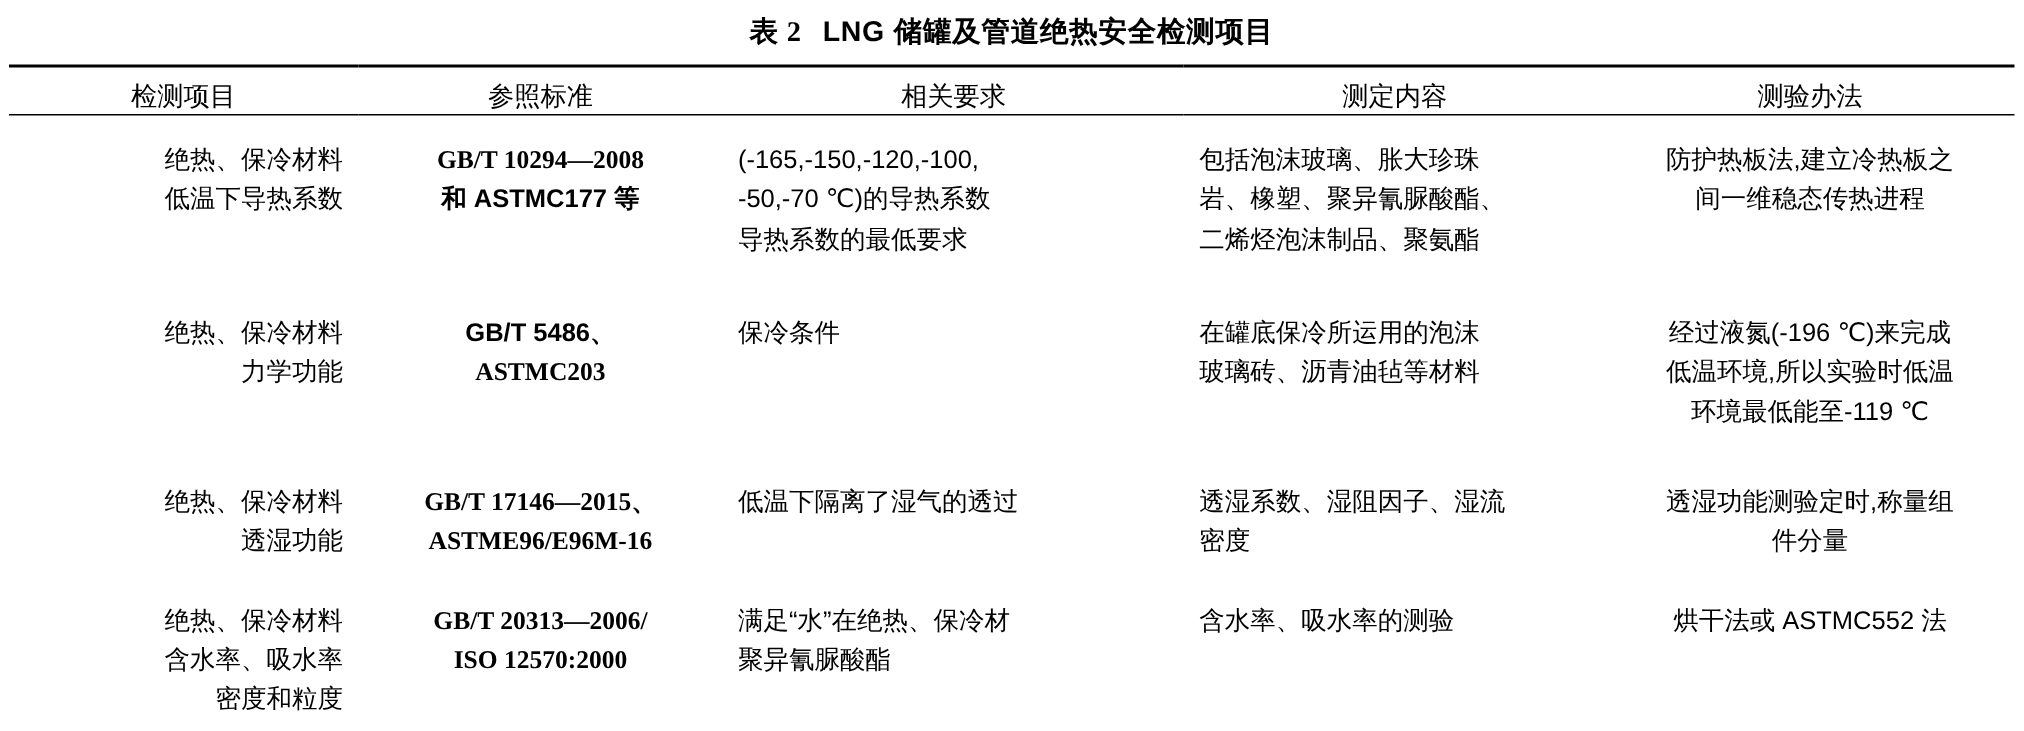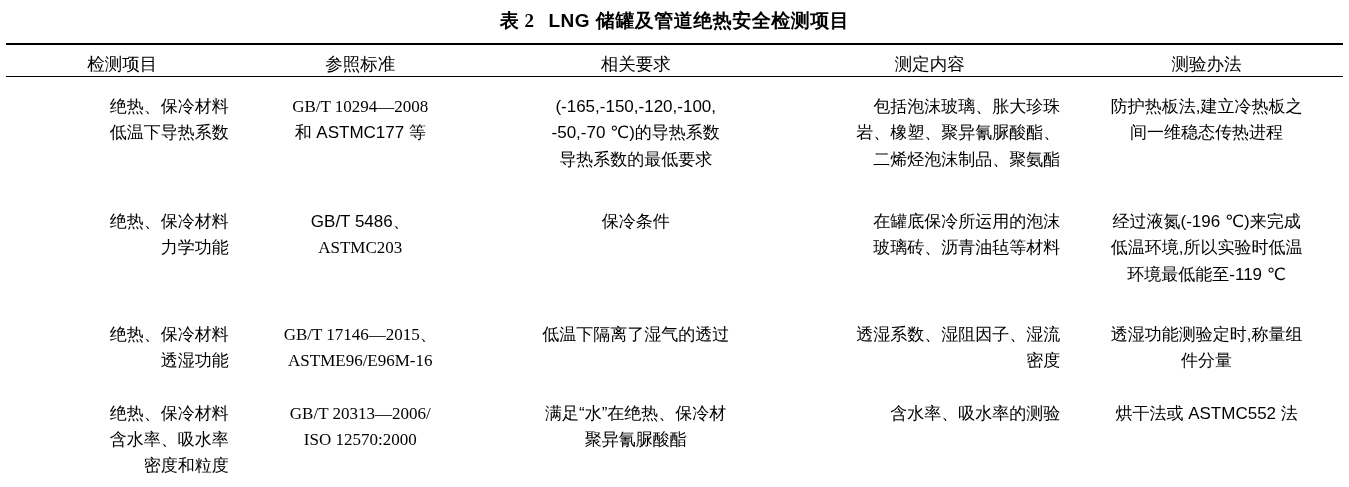--- a/index.html
+++ b/index.html
@@ -52,23 +52,23 @@
     border-top: 1.1px solid #000;
   }
   table.data-table tbody td {
     font-size: 17px;
     vertical-align: top;
     line-height: 1.55;
     padding: 13px 10px 12px 10px;
     font-family: "Liberation Sans", "DejaVu Sans", sans-serif;
   }
   td.c0 { text-align: right;   padding-left: 52px; }
-  td.c1 { text-align: center; }
-  td.c2 { text-align: center;   padding-left: 16px; }
-  td.c3 { text-align: right;   padding-left: 18px; }
+  td.c1 { text-align: center; font-weight: bold; }
+  td.c2 { text-align: left;   padding-left: 16px; }
+  td.c3 { text-align: left;   padding-left: 18px; }
   td.c4 { text-align: center;   padding-left: 16px; }
   .col0 { width: 17.4%; }
   .col1 { width: 18.2%; }
   .col2 { width: 23.0%; }
   .col3 { width: 21.0%; }
   .col4 { width: 20.4%; }
   .line { display: block; white-space: pre; }
   .latin {
     font-family: "Liberation Serif", "DejaVu Serif", serif;
   }

